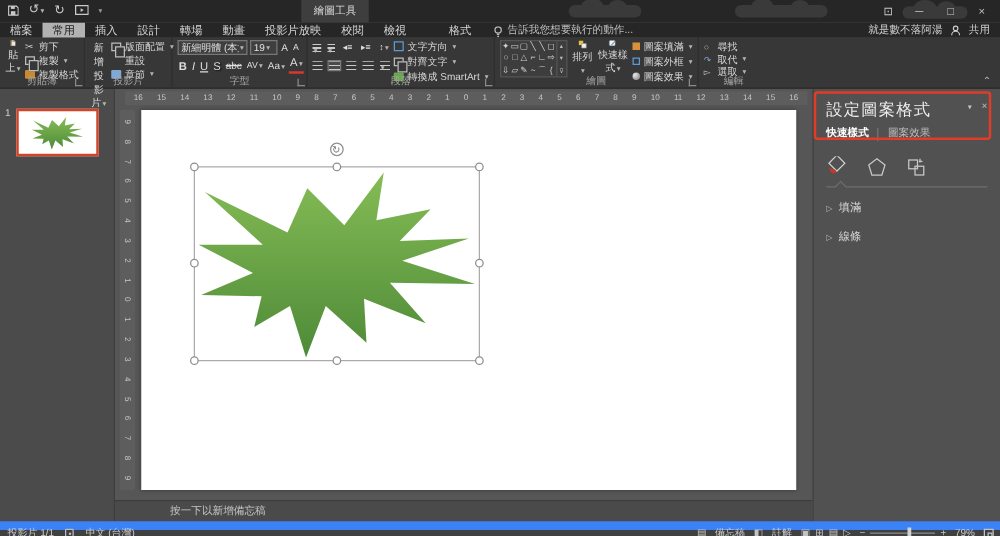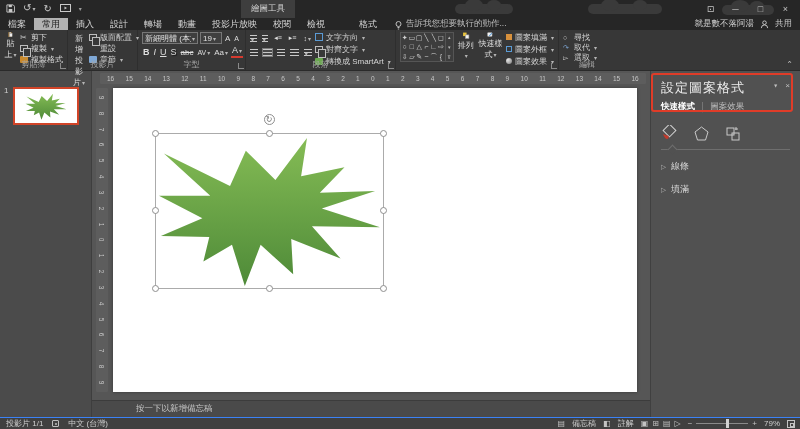--- a/index.html
+++ b/index.html
@@ -106,21 +106,21 @@
   #pane-tab-text { color:#bdbdbd; }
   .pane-icons { display:flex; gap:16px; margin-top:12px; align-items:center; }
   .pane-divider { position:relative; margin-top:8px; border-top:1px solid #6e6e6e; }
   .pane-divider::before { content:""; position:absolute; left:8px; top:-4px; width:6px; height:6px; background:#515151; border-left:1px solid #6e6e6e; border-top:1px solid #6e6e6e; transform:rotate(45deg); }
   .pane-sections { margin-top:10px; display:flex; flex-direction:column; gap:10px; }
   .pane-section { font-size:9px; color:#d8d8d8; }
   .pane-section::before { content:"▷"; font-size:6.5px; color:#b9b9b9; margin-right:5px; }
   #annotation-box { position:absolute; left:651px; top:73px; width:142px; height:39px; border:2px solid #e03c28; border-radius:3px; z-index:10; pointer-events:none; }
 
   
-  #statusbar { position:absolute; left:0; top:417px; width:800px; height:12px; background:#404040; border-top:1px solid #3b82f6; display:flex; align-items:center; font-size:8px; color:#cdcdcd; z-index:6; }
+  #statusbar { position:absolute; left:0; top:417px; width:800px; height:12px; background:#404040; border-top:7px solid #3b82f6; display:flex; align-items:center; font-size:8px; color:#cdcdcd; z-index:6; }
   #statusbar .left { display:flex; align-items:center; gap:9px; padding-left:6px; }
   #statusbar .spacer { flex:1; }
   #statusbar .right { display:flex; align-items:center; gap:7px; padding-right:5px; }
   .st-ic { font-size:8px; color:#c3c3c3; }
   .acc-ic { display:inline-block; width:7px; height:7px; border:1px solid #bdbdbd; border-radius:1px; position:relative; }
   .acc-ic::after { content:""; position:absolute; left:2px; top:2px; width:2px; height:2px; background:#bdbdbd; border-radius:50%; }
   .viewbtns { display:flex; gap:4px; align-items:center; }
   .zoomslider { display:flex; align-items:center; gap:4px; }
   .track { position:relative; width:52px; height:1px; background:#8a8a8a; }
   .thumbtick { position:absolute; left:30px; top:-4px; width:3px; height:9px; background:#d2d2d2; }
@@ -349,20 +349,21 @@
         </span>
       <span class="sbtn caret">
           <span class="sq ic-outline"></span>
           <span>圖案外框</span>
         </span>
       <span class="sbtn caret">
           <span class="sq ic-effect"></span>
           <span>圖案效果</span>
         </span>
     </div>
+    <span class="rgroup-label">繪圖</span>
     <span class="launcher"></span>
   </div>
 
   <div class="rgroup" style="width:56px; border-right:none;">
     <div class="smallcol" style="gap:0;">
       <span class="sbtn">
           <span class="mini-ic ic-find"></span>
           <span>尋找</span>
         </span>
       <span class="sbtn caret">
@@ -504,22 +505,22 @@
       <polygon points="7.5,1 14,6 11.5,14 3.5,14 1,6" fill="none" stroke="#c9c9c9"></polygon>
     </svg>
     <svg width="16" height="15" viewBox="0 0 16 15">
       <rect x="2" y="2" width="7" height="7" fill="none" stroke="#c9c9c9"></rect>
         <rect x="7" y="7" width="7" height="7" fill="none" stroke="#c9c9c9"></rect>
         <path d="M11 1 v3 M13 3 h-3" stroke="#c9c9c9"></path>
     </svg>
   </div>
   <div class="pane-divider"></div>
   <div class="pane-sections">
+      <div class="pane-section">填滿</div>
       <div class="pane-section">線條</div>
-      <div class="pane-section">填滿</div>
     </div>
 </div>
 <div id="annotation-box"></div>
 
 <div id="statusbar">
   <div class="left">
     <span>投影片 1/1</span>
     <span class="acc-ic"></span>
     <span>中文 (台灣)</span>
   </div>

